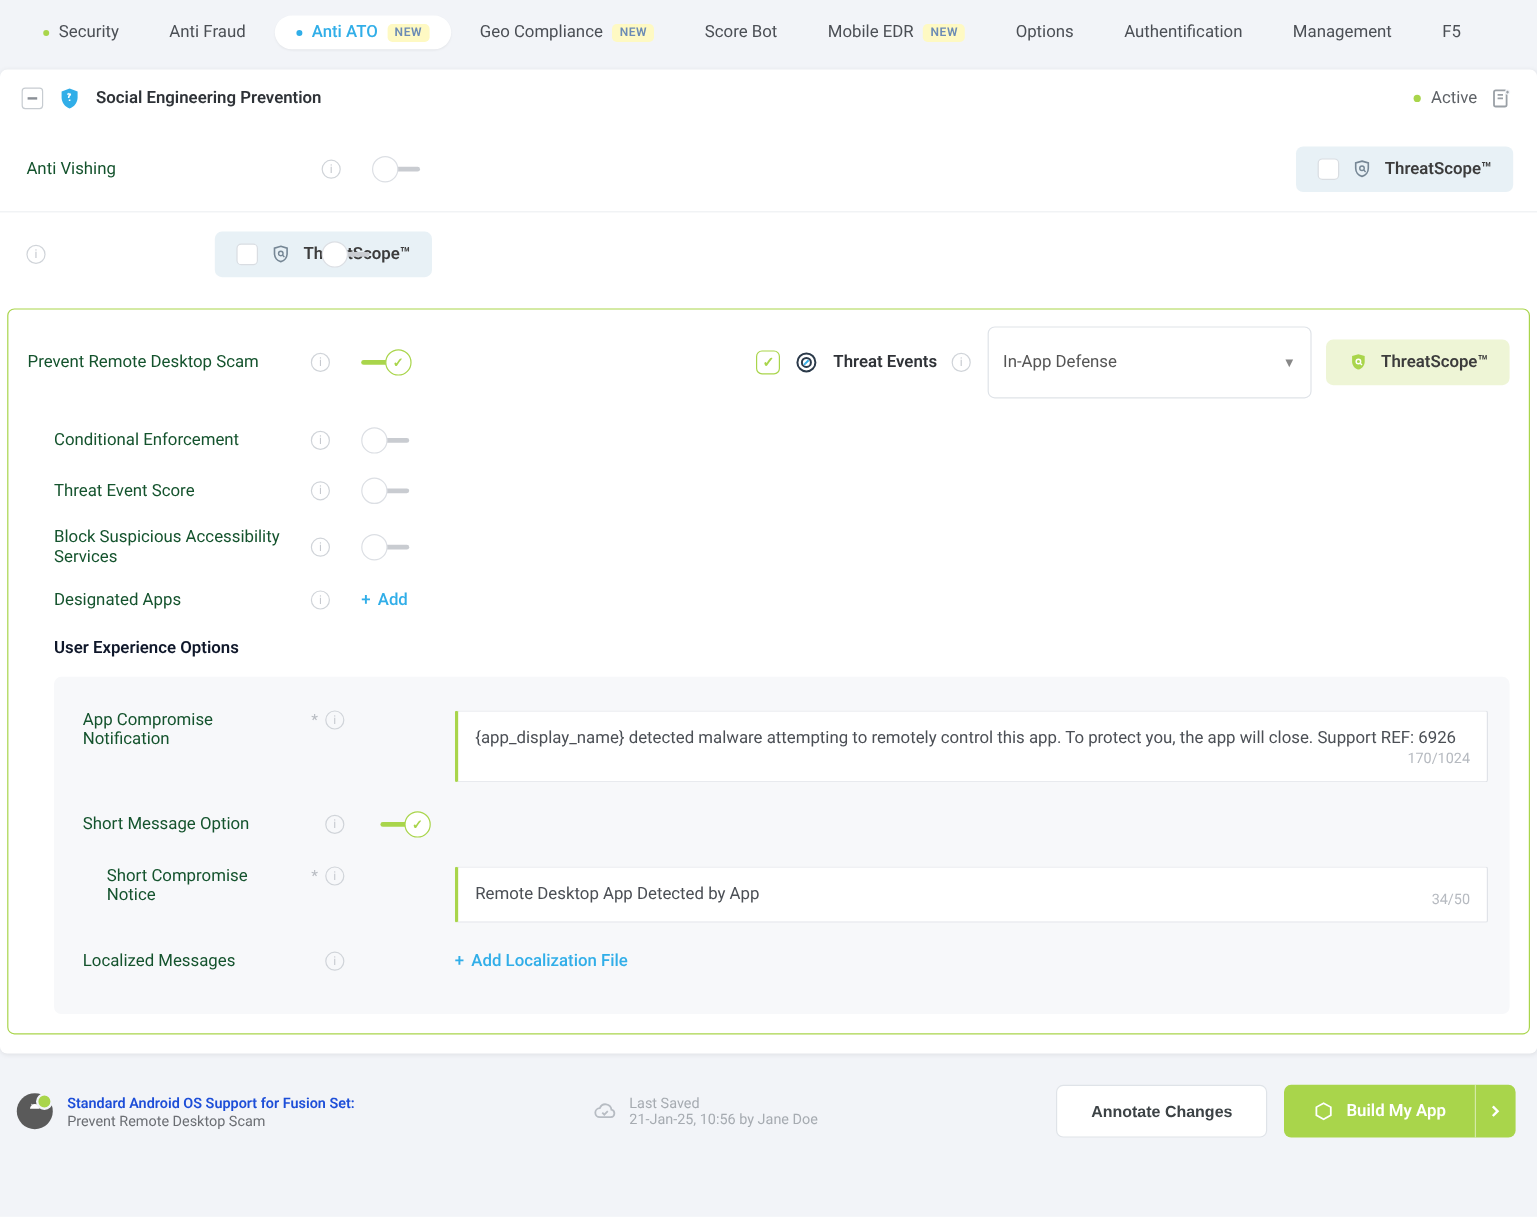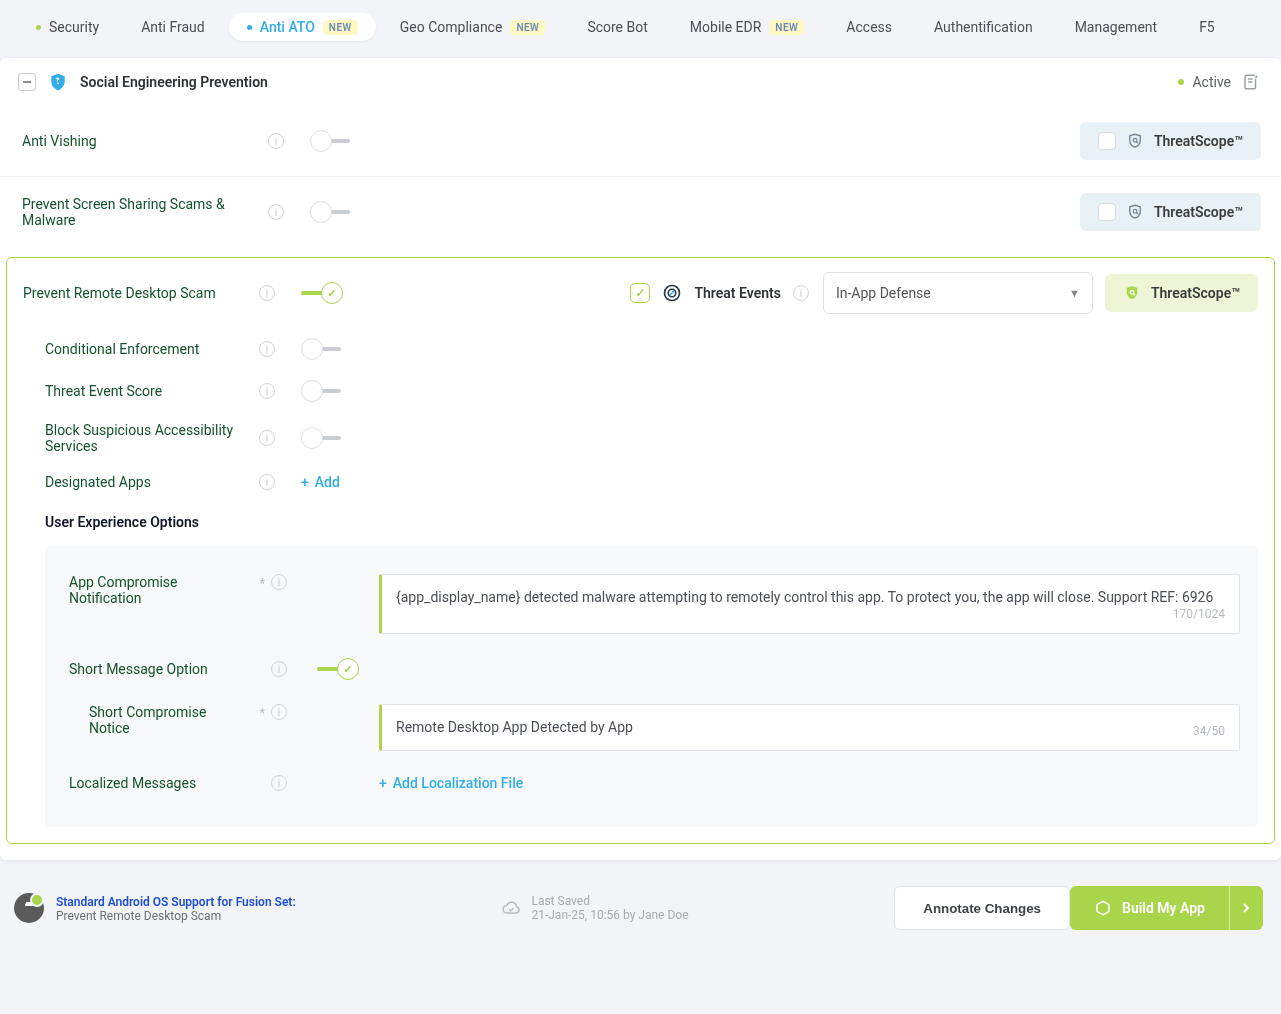--- a/index.html
+++ b/index.html
@@ -127,21 +127,21 @@
   .hl-left{ display:flex;align-items:center; gap:6px; flex:1;}
   .hl-left .row-label{ width:230px;}
   .hl-mid{ display:flex; align-items:center; gap:12px;}
   .hl-right{ display:flex; align-items:center; gap:12px;}
   .chk{
     width:20px;height:20px;border:1.5px solid #a9d54b;border-radius:5px;
     display:flex;align-items:center;justify-content:center;color:#a9d54b;font-size:12px;font-weight:700;
   }
   .te-label{ font-weight:600; color:#2f3237;}
   .dropdown{
-    width:270px;height:42px;border:1px solid #dfe3e8;border-radius:6px;background:#fff;
+    width:270px;height:60px;border:1px solid #dfe3e8;border-radius:6px;background:#fff;
     display:flex;align-items:center;justify-content:space-between;padding:0 12px;color:#555;cursor:pointer;
   }
   .dropdown .chev{ font-size:11px; color:#888;}
 
   .sub .row{ padding-top:10px; padding-bottom:10px;}
   .sub .row-label{ padding-left:22px;}
   .add-link{ color:#31aee8; font-weight:500; cursor:pointer; display:flex;align-items:center;gap:6px;}
 
   .section-header{ padding:14px 0 10px 38px; font-weight:600; color:#0f172a;}
 
@@ -179,21 +179,21 @@
   }
   .android-icon::after{
     content:"";position:absolute;top:0;right:0;width:10px;height:10px;background:#a9d54b;border-radius:50%;border:2px solid #f2f4f8;
   }
   .android-svg{width:16px;height:16px;fill:#fff;}
   .footer-text small{ display:block; color:#6b6e73; font-size:12px;}
   .footer-text strong{ font-size:12px; font-weight:600; color:#1d4ed8;}
   .footer-mid{ display:flex; align-items:center; gap:10px; color:#a6abb1;}
   .footer-mid .cloud{width:20px;height:20px;}
   .footer-mid .lbl{display:flex;flex-direction:column;font-size:12px;}
-  .footer-right{ display:flex; align-items:center; }
+  .footer-right{ display:flex; align-items:center; gap:14px;}
   .btn-outline{
     background:#fff;border:1px solid #dfe3e8;border-radius:6px;height:44px;padding:0 28px;
     font-weight:600;color:#3c4245;cursor:pointer;
   }
   .btn-primary{
     display:flex;align-items:center;height:44px;background:#a9d54b;border-radius:6px;overflow:hidden;
     color:#fff;font-weight:600;cursor:pointer;
   }
   .btn-primary .main{ display:flex;align-items:center;gap:10px;padding:0 24px;}
   .btn-primary .more{
@@ -224,21 +224,21 @@
     <span class="pill-new">NEW</span>
   </div>
   <div class="tab">
     <span>Score Bot</span>
   </div>
   <div class="tab">
     <span>Mobile EDR</span>
     <span class="pill-new">NEW</span>
   </div>
   <div class="tab">
-    <span>Access</span>
+    <span>Options</span>
   </div>
   <div class="tab">
     <span>Authentification</span>
   </div>
   <div class="tab">
     <span>Management</span>
   </div>
   <div class="tab">
     <span>F5</span>
   </div>
@@ -290,21 +290,20 @@
             <path fill="none" stroke="#768795" stroke-width="1.8" d="M12 3l7 2v6c0 4.3-2.9 8-7 9-4.1-1-7-4.7-7-9V5l7-2z"></path>
             <circle cx="12" cy="11" r="2.5" fill="none" stroke="#768795" stroke-width="1.6"></circle>
             <path d="M14 13l2 2" stroke="#768795" stroke-width="1.6"></path>
           </svg>
         <span>ThreatScope™</span>
       </div>
     </div>
   </div>
 
   <div class="row">
-    <div class="row-label">Prevent Screen Sharing Scams &amp; Malware</div>
     <div class="info-dot">i</div>
     <div class="switch">
         <div class="track"></div>
         <div class="knob"></div>
       </div>
     <div class="row-actions">
       <div class="threatscope-card">
         <span class="ts-check"></span>
         <svg width="18" height="18" viewBox="0 0 24 24">
             <path fill="none" stroke="#768795" stroke-width="1.8" d="M12 3l7 2v6c0 4.3-2.9 8-7 9-4.1-1-7-4.7-7-9V5l7-2z"></path>

